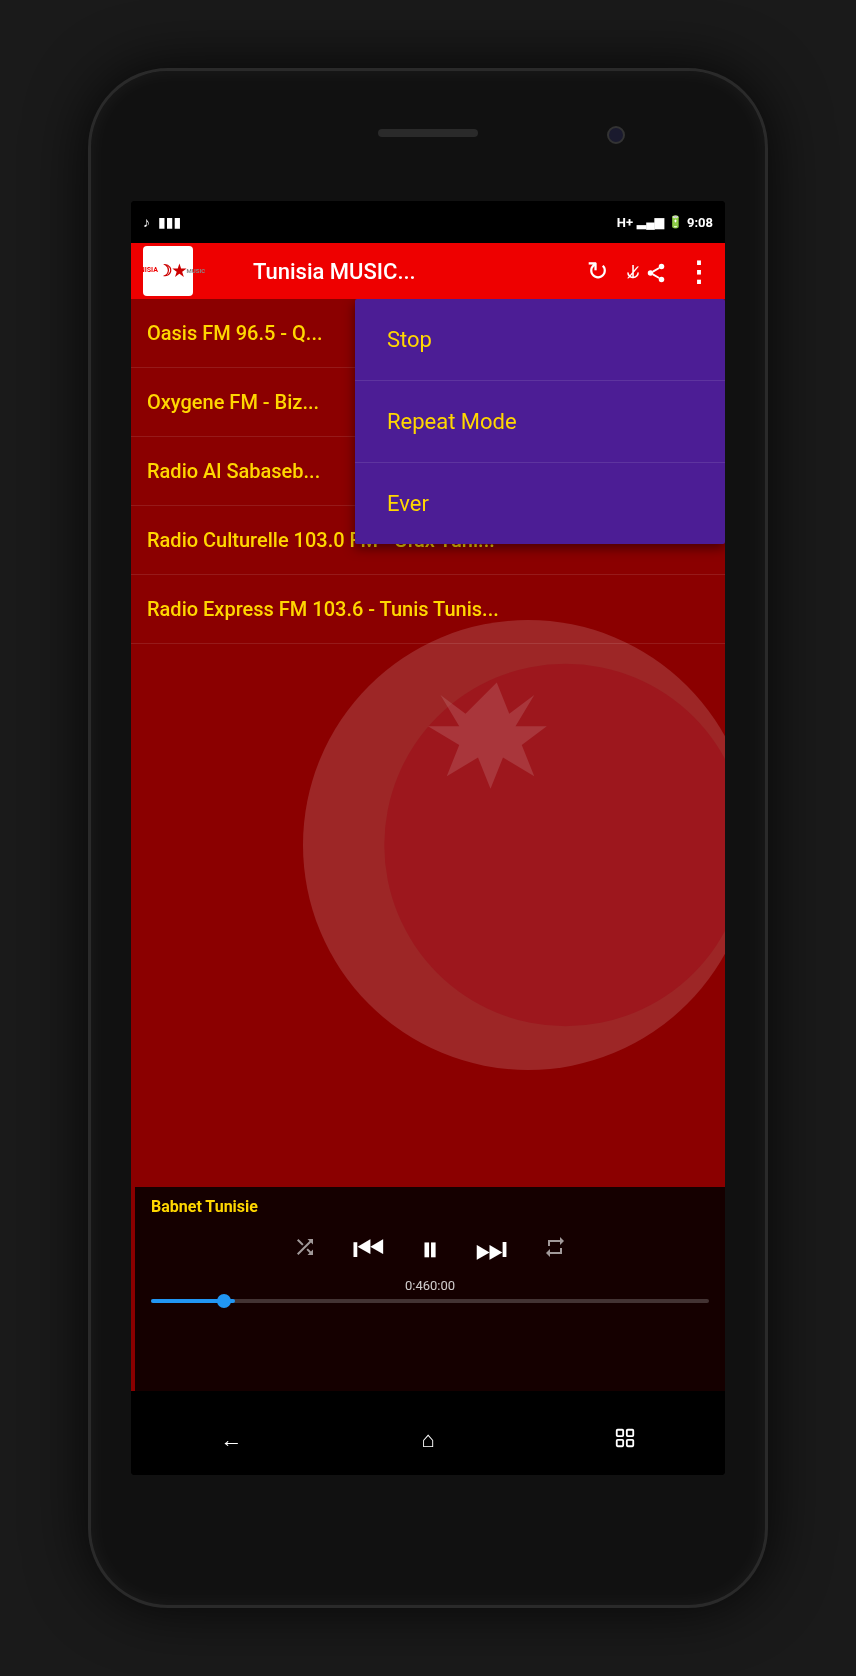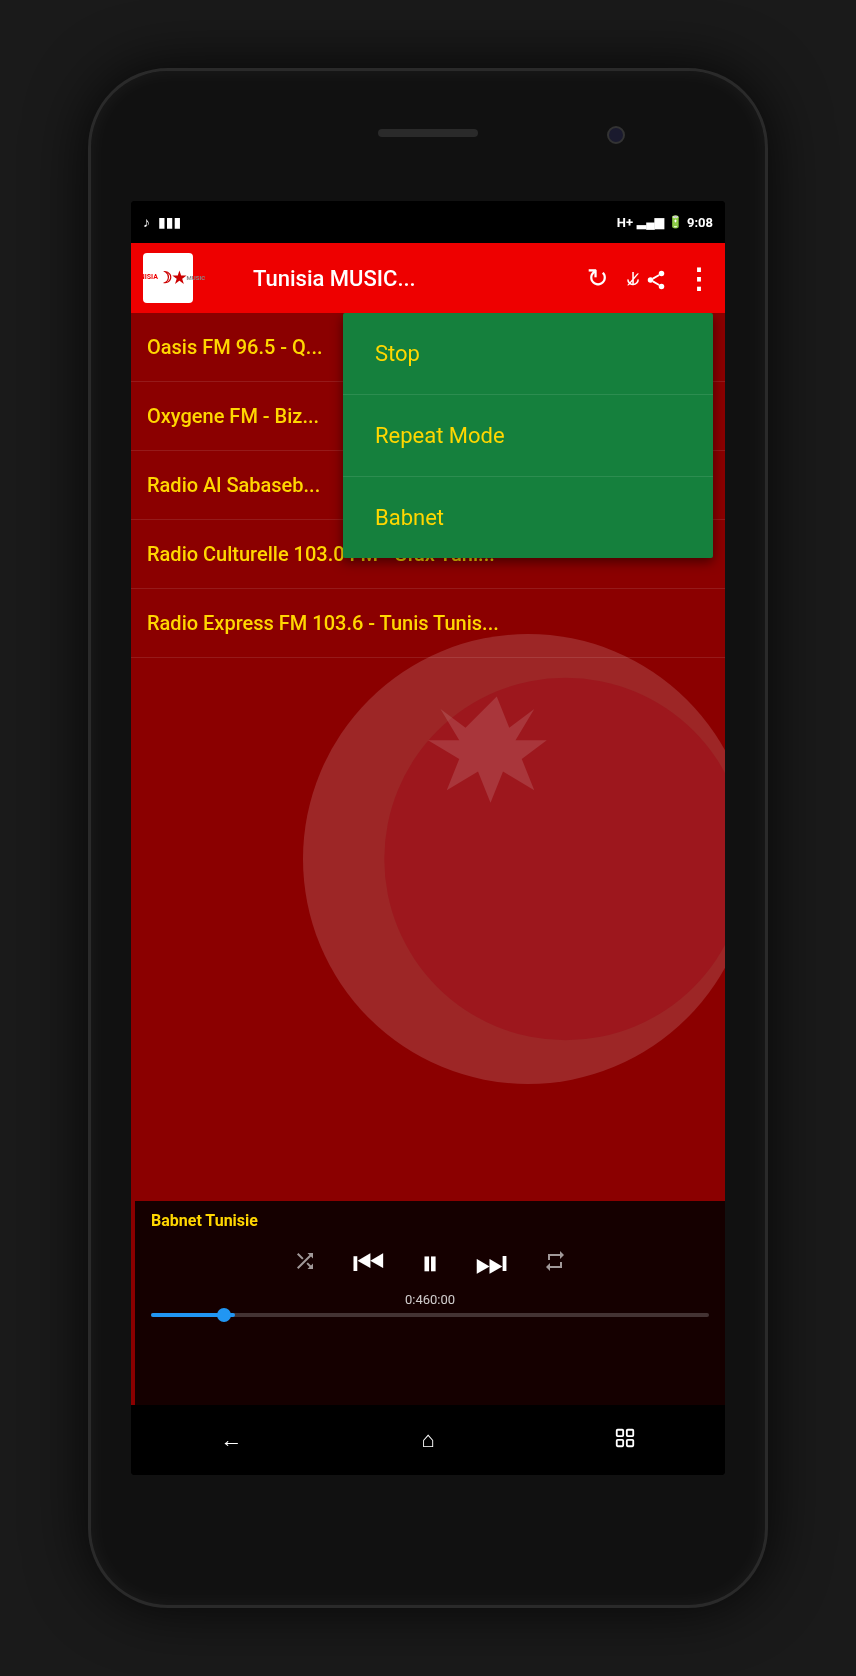--- a/index.html
+++ b/index.html
@@ -61,21 +61,21 @@
       display: flex;
       align-items: center;
       gap: 4px;
       font-size: 13px;
       font-weight: bold;
     }
 
     
     .app-bar {
       background: #e00;
-      height: 70px;
+      height: 56px;
       display: flex;
       align-items: center;
       padding: 0 12px;
       gap: 12px;
     }
     .app-logo {
       width: 50px;
       height: 50px;
       background: #fff;
       border-radius: 4px;
@@ -136,23 +136,23 @@
     .radio-item-text {
       color: #ffd700;
       font-size: 20px;
       font-weight: 500;
     }
 
     
     .dropdown-menu {
       position: absolute;
       top: 0;
-      right: 12px;
+      right: 0;
       width: 370px;
-      background: #15803d;
+      background: #4c1d95;
       z-index: 100;
       border-radius: 2px;
       box-shadow: 0 4px 12px rgba(0,0,0,0.5);
     }
     .dropdown-item {
       padding: 28px 32px;
       color: #ffd700;
       font-size: 22px;
       cursor: pointer;
       border-bottom: 1px solid rgba(255,255,255,0.1);
@@ -333,21 +333,21 @@
             <span class="radio-item-text">Radio Culturelle 103.0 FM - Sfax Tuni...</span>
           </div>
           <div class="radio-item">
             <span class="radio-item-text">Radio Express FM 103.6 - Tunis Tunis...</span>
           </div>
         </div>
 
         <div class="dropdown-menu">
           <div class="dropdown-item">Stop</div>
           <div class="dropdown-item">Repeat Mode</div>
-          <div class="dropdown-item">Babnet</div>
+          <div class="dropdown-item">Ever</div>
         </div>
 
         <div class="now-playing-bar">
           <div class="now-playing-title">Babnet Tunisie</div>
           <div class="controls-row">
             <span class="ctrl-btn side-btn">
               <svg width="24" height="24" viewBox="0 0 24 24" fill="rgba(255,255,255,0.6)">
                 <path d="M10.59 9.17L5.41 4 4 5.41l5.17 5.17 1.42-1.41zM14.5 4l2.04 2.04L4 18.59 5.41 20 17.96 7.46 20 9.5V4h-5.5zm.33 9.41l-1.41 1.41 3.13 3.13L14.5 20H20v-5.5l-2.04 2.04-3.13-3.13z"></path>
               </svg>
             </span>

